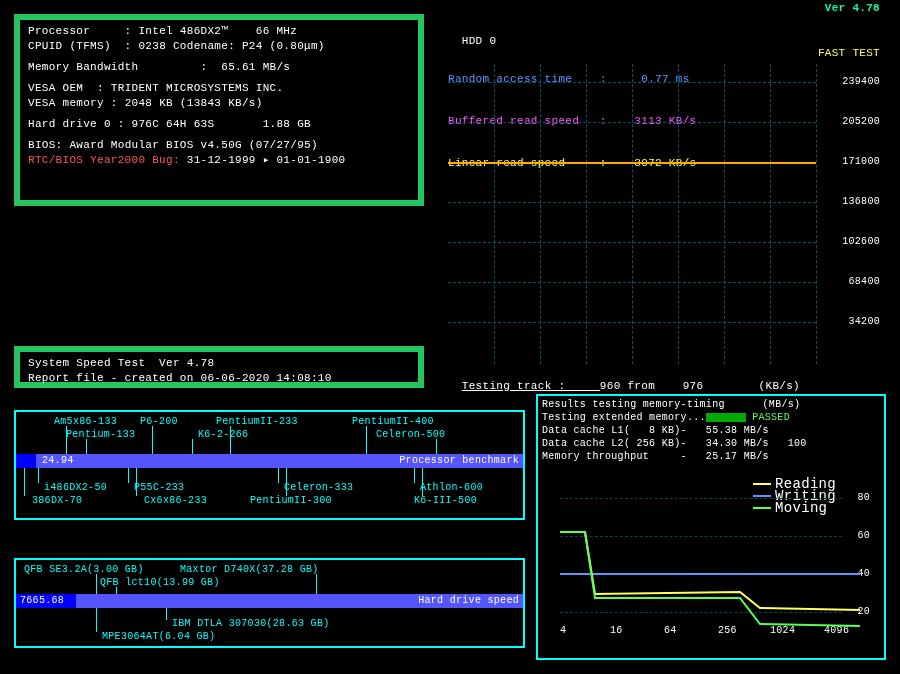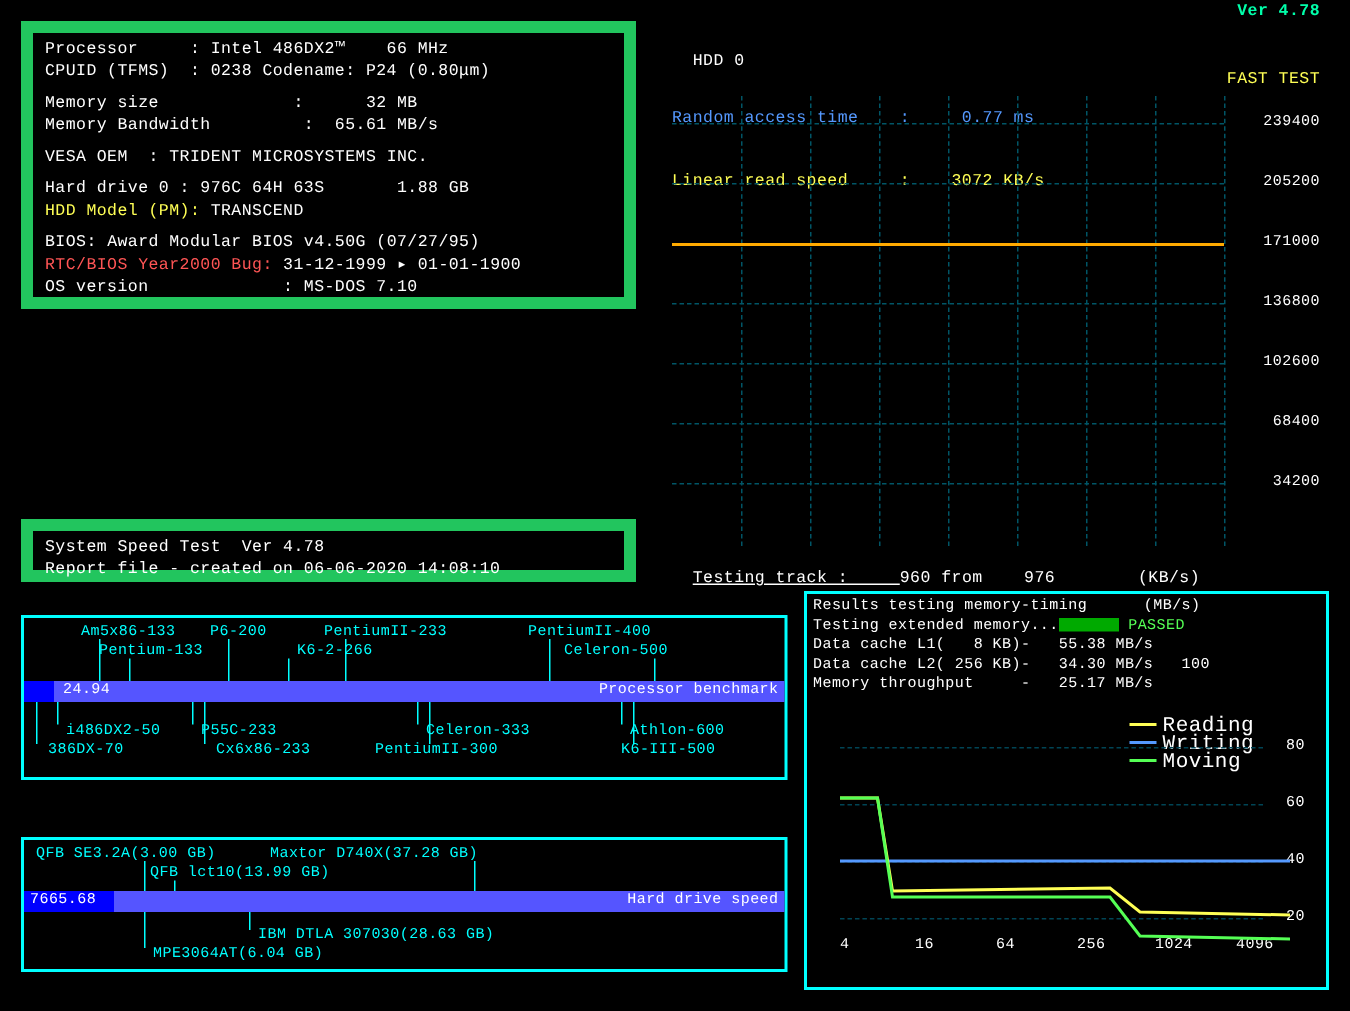--- a/index.html
+++ b/index.html
@@ -14,21 +14,21 @@
     position: relative;
     letter-spacing: 0.3px;
   }
   .version-tag {
     position: absolute;
     top: 2px; right: 20px;
     color: #00FFAA;
     font-weight: bold;
   }
   .box {
-    border: 8px solid #22c55e;
+    border: 6px solid #22c55e;
     padding: 4px 8px;
     position: absolute;
   }
   .sys-info { left: 14px; top: 14px; width: 410px; height: 192px; line-height: 15px; }
   .sys-info .row { white-space: pre; }
   .yellow { color: #FFFF55; }
   .orange { color: #FFAA00; }
   .red { color: #FF5555; }
   .magenta { color: #FF55FF; }
   .white { color: #FFFFFF; }
@@ -114,44 +114,43 @@
 </style>
 </head>
 <body>
 
 <div class="version-tag">Ver 4.78</div>
 
 <div class="box sys-info">
   <div class="row"><span class="white">Processor     : </span><span class="white">Intel 486DX2™    66 MHz</span></div>
   <div class="row"><span class="white">CPUID (TFMS)  : </span><span class="white">0238 Codename: P24 (0.80μm)</span></div>
   <div class="row" style="height:6px"></div>
-  <div class="row"><span class="white">Memory size             :      </span><span class="white">32 MB</span></div>
   <div class="row"><span class="white">Memory Bandwidth         :  </span><span class="white">65.61 MB/s</span></div>
   <div class="row" style="height:6px"></div>
   <div class="row"><span class="white">VESA OEM  : </span><span class="white">TRIDENT MICROSYSTEMS INC.</span></div>
+  <div class="row"><span class="white">VESA memory : </span><span class="white">2048 KB (13843 KB/s)</span></div>
   <div class="row" style="height:6px"></div>
   <div class="row"><span class="white">Hard drive 0 : </span><span class="white">976C 64H 63S       1.88 GB</span></div>
-  <div class="row"><span class="yellow">HDD Model (PM): </span><span class="white">TRANSCEND</span></div>
   <div class="row" style="height:6px"></div>
   <div class="row"><span class="white">BIOS: </span><span class="white">Award Modular BIOS v4.50G (07/27/95)</span></div>
   <div class="row"><span class="red">RTC/BIOS Year2000 Bug: </span><span class="white">31-12-1999 ▸ 01-01-1900</span></div>
-  <div class="row"><span class="white">OS version             : </span><span class="white">MS-DOS 7.10</span></div>
 </div>
 
 <div class="box report-box">
   <div class="row">System Speed Test  Ver 4.78</div>
   <div class="row">Report file - created on 06-06-2020 14:08:10</div>
 </div>
 
 <div class="hdd-header">
   <span class="white">HDD 0</span>
   <span style="float:right" class="yellow">FAST TEST</span>
 </div>
 <div class="hdd-stats">
   <div><span class="blue">Random access time    :     </span><span class="blue">0.77</span><span class="blue"> ms</span></div>
+  <div><span class="magenta">Buffered read speed   :    </span><span class="magenta">3113</span><span class="magenta"> KB/s</span></div>
   <div><span class="yellow">Linear read speed     :    </span><span class="yellow">3072</span><span class="yellow"> KB/s</span></div>
 </div>
 
 <div class="hdd-graph">
   <div class="grid-line-h" style="top:18px"></div>
     <div class="y-label" style="top:12px">239400</div>
   <div class="grid-line-h" style="top:58px"></div>
     <div class="y-label" style="top:52px">205200</div>
   <div class="grid-line-h" style="top:98px"></div>
     <div class="y-label" style="top:92px">171000</div>

